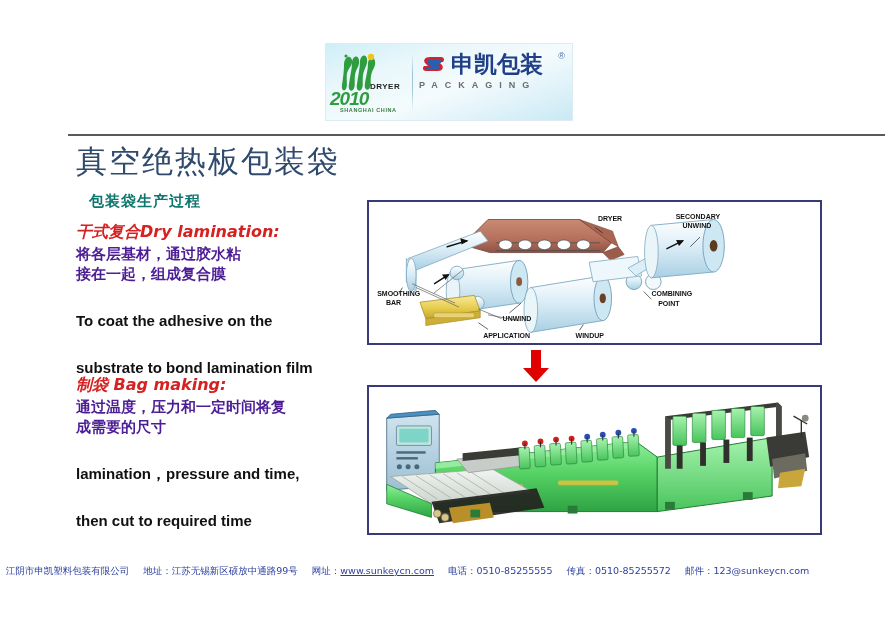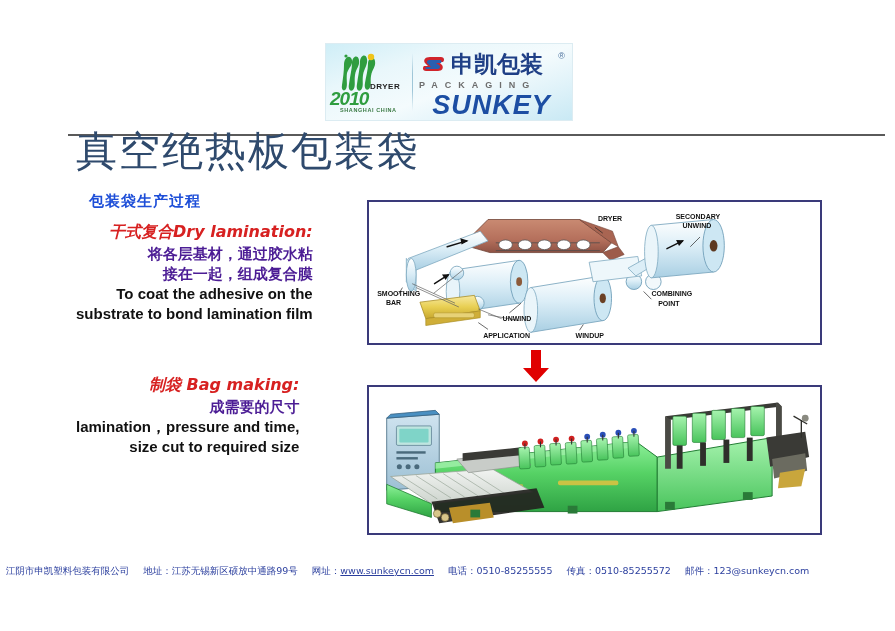--- a/index.html
+++ b/index.html
@@ -141,40 +141,40 @@
     position: absolute;
     left: 68px;
     top: 134px;
     width: 817px;
     height: 2px;
     background: #5a5a5a;
   }
   #page-title {
     position: absolute;
     left: 76px;
-    top: 124px;
-    font-size: 41px;
+    top: 141px;
+    font-size: 31px;
     color: #2f4a6d;
     font-family: "DejaVu Serif", "Liberation Serif", serif;
     letter-spacing: 2px;
     white-space: nowrap;
   }
   #subtitle {
     position: absolute;
     left: 89px;
     top: 192px;
     font-size: 15px;
     font-weight: bold;
-    color: #1d4ed8;
+    color: #0f766e;
     font-family: "DejaVu Sans", sans-serif;
     letter-spacing: 1px;
   }
 
   
-  .block { position: absolute; text-align: right; }
+  .block { position: absolute; }
   .block-head {
     font-size: 16px;
     font-weight: bold;
     font-style: italic;
     color: #d72121;
     font-family: "DejaVu Sans", sans-serif;
     white-space: nowrap;
     margin-bottom: 1px;
   }
   .cn-line {
@@ -185,20 +185,21 @@
     line-height: 20px;
     white-space: nowrap;
   }
   .en-line {
     font-size: 15px;
     font-weight: bold;
     color: #111111;
     font-family: "Liberation Sans", sans-serif;
     line-height: 20px;
     white-space: nowrap;
+    margin-top: 27px;
   }
 
   #block-dry  { left: 76px; top: 222px; }
   #block-bag  { left: 76px; top: 375px; }
 
   
   .figure-frame {
     position: absolute;
     border: 2px solid #3a3a7a;
     background: #ffffff;
@@ -263,41 +264,41 @@
   <div id="logo-sunkey">
     <svg id="sk-mark" viewBox="0 0 26 24">
       <path d="M20 3 L9 3 C4 3 2 6 4 9 L7 12 L3 12 C1 14 2 17 5 17 L17 17 C21 17 23 14 21 11 L18 8 L22 8 C24 6 23 3 20 3 Z" fill="#d0242b"></path>
       <path d="M18 6 L9 6 C6 6 5 8 7 10 L10 13 L5 13 C4 14 4 15 6 15 L16 15 C19 15 20 13 18 11 L15 9 L20 9 C21 8 21 6 18 6 Z" fill="#2a5fb0"></path>
     </svg>
     <div id="sk-cn">申凯包装</div>
     <div id="sk-reg">®</div>
     <div id="sk-packaging">
       <span class="bar"></span><span>PACKAGING</span>
     </div>
-    <div id="sk-sunkey">SUNKEY</div>
   </div>
 </div>
 
 <div id="title-rule"></div>
 <div id="page-title">真空绝热板包装袋</div>
 <div id="subtitle">包装袋生产过程</div>
 
 <div class="block" id="block-dry">
   <div class="block-head">干式复合Dry lamination:</div>
   <div class="cn-line">将各层基材，通过胶水粘</div>
   <div class="cn-line">接在一起，组成复合膜</div>
   <div class="en-line">To coat the adhesive on the</div>
   <div class="en-line">substrate to bond lamination film</div>
 </div>
 
 <div class="block" id="block-bag">
   <div class="block-head">制袋 Bag making:</div>
+  <div class="cn-line">通过温度，压力和一定时间将复</div>
   <div class="cn-line">成需要的尺寸</div>
   <div class="en-line">lamination，pressure and time,</div>
-  <div class="en-line">size cut to required size</div>
+  <div class="en-line">then cut to required time</div>
 </div>
 
 <div class="figure-frame" id="fig-lamination">
   <svg viewBox="0 0 455 145">
     <defs>
       <linearGradient id="rollg" x1="0" y1="0" x2="0" y2="1">
         <stop offset="0%" stop-color="#ffffff"></stop>
         <stop offset="45%" stop-color="#dceef7"></stop>
         <stop offset="100%" stop-color="#a9cfe3"></stop>
       </linearGradient>

